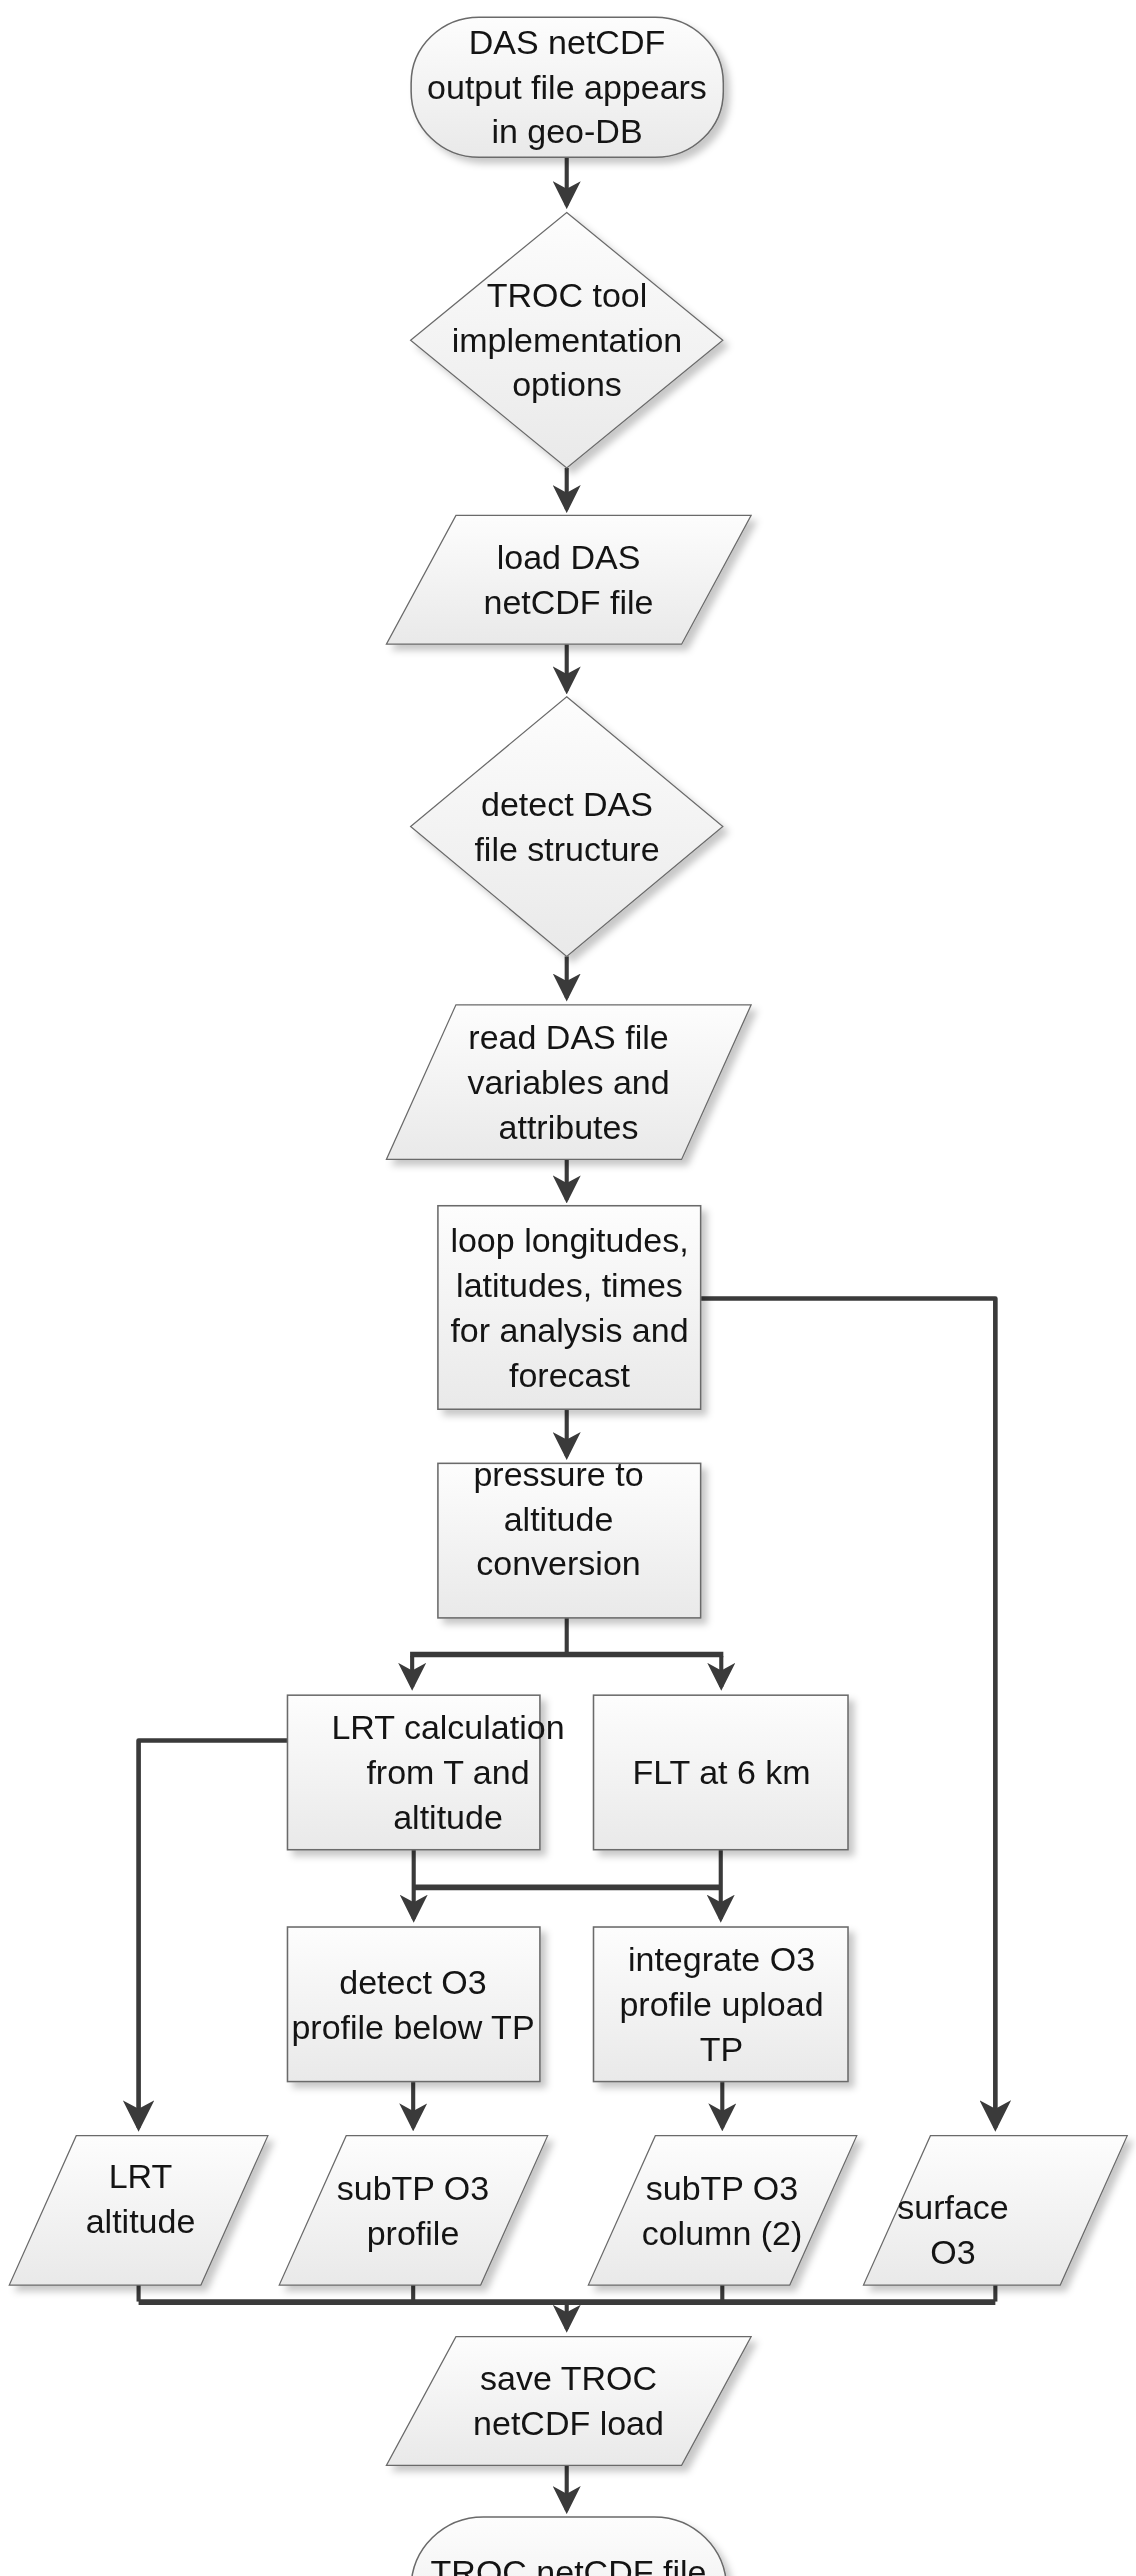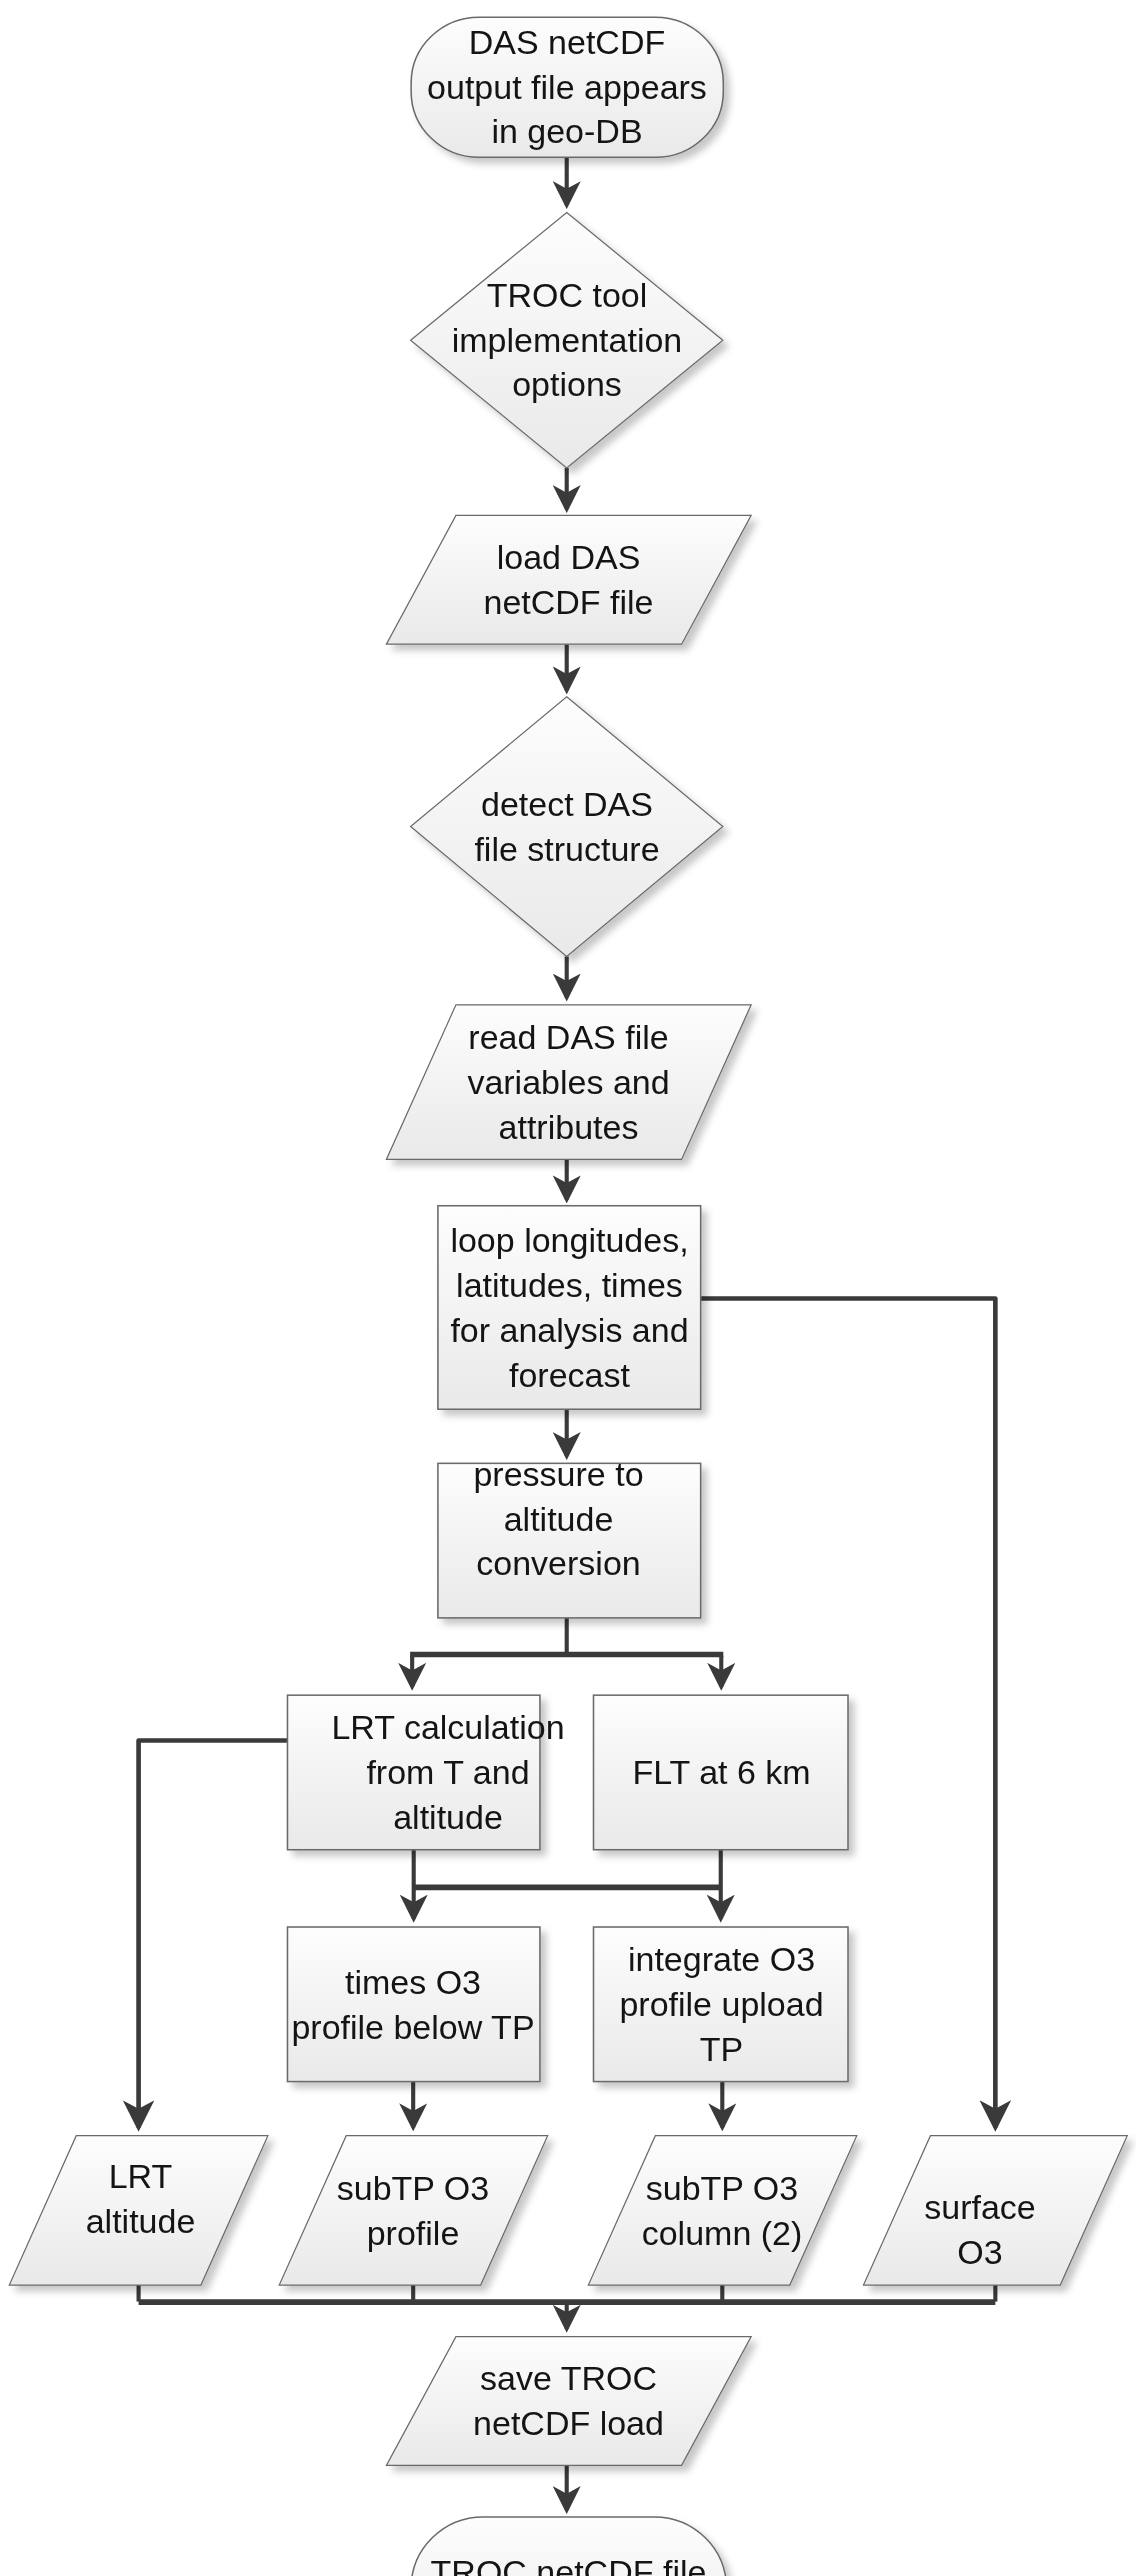--- a/index.html
+++ b/index.html
@@ -136,36 +136,36 @@
   <div class="label" style="left:427px;top:1463px;width:263px;height:112px">pressure to
 altitude
 conversion</div>
 
   <div class="label" style="left:296px;top:1695px;width:304px;height:155px">LRT calculation
 from T and
 altitude</div>
 
   <div class="label" style="left:594px;top:1695px;width:255px;height:155px">FLT at 6 km</div>
 
-  <div class="label" style="left:287px;top:1927px;width:252px;height:155px">times O3
+  <div class="label" style="left:287px;top:1927px;width:252px;height:155px">detect O3
 profile below TP</div>
 
   <div class="label" style="left:594px;top:1927px;width:255px;height:155px">integrate O3
 profile upload TP</div>
 
   <div class="label" style="left:11px;top:2136px;width:259px;height:125px">LRT
 altitude</div>
 
   <div class="label" style="left:279px;top:2136px;width:268px;height:149px">subTP O3
 profile</div>
 
   <div class="label" style="left:588px;top:2136px;width:268px;height:149px">subTP O3
 column (2)</div>
 
-  <div class="label" style="left:848px;top:2136px;width:264px;height:187px">surface
+  <div class="label" style="left:821px;top:2136px;width:264px;height:187px">surface
 O3</div>
 
   <div class="label" style="left:386px;top:2336px;width:365px;height:129px">save TROC
 netCDF load</div>
 
   <div class="label" style="left:411px;top:2517px;width:315px;height:155px">TROC netCDF file
 upload to geo-DB</div>
 
 </div>
 

